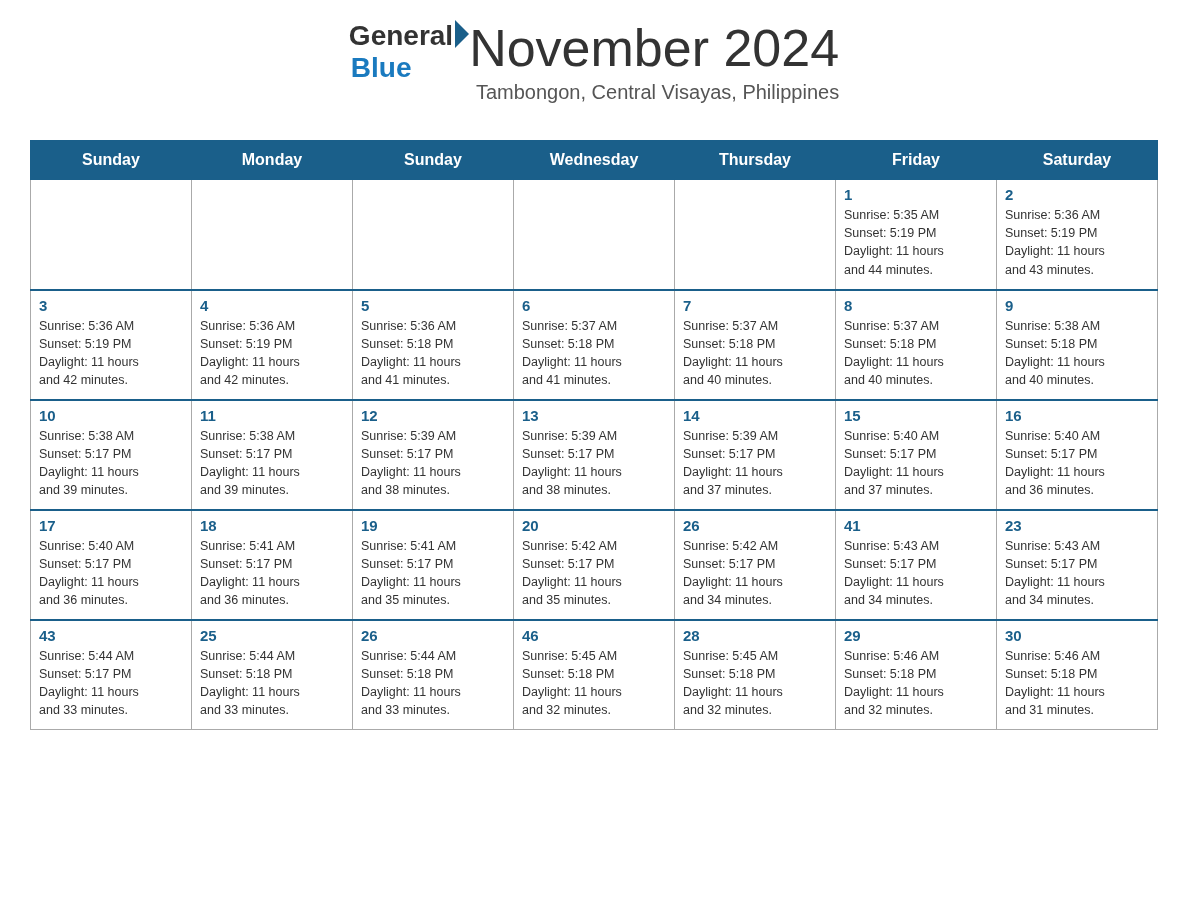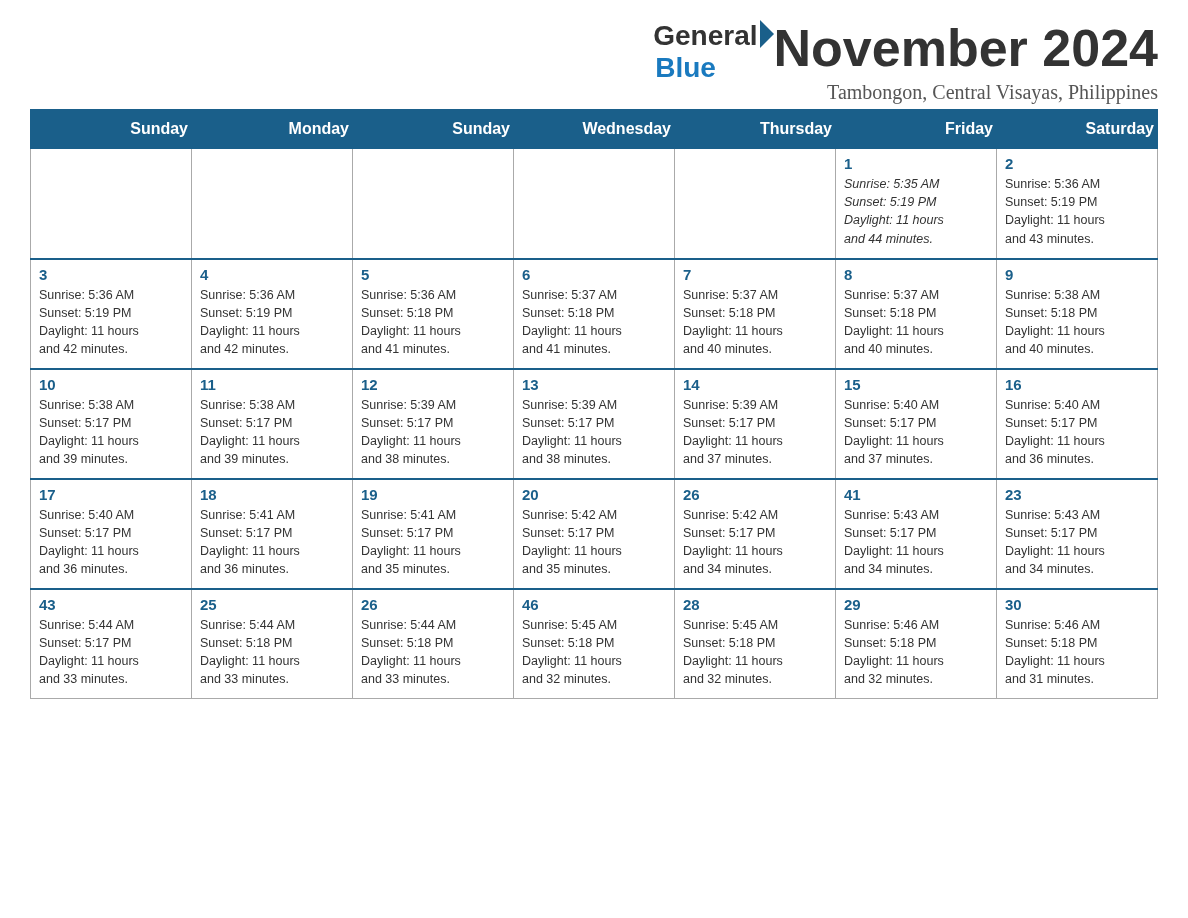--- a/index.html
+++ b/index.html
@@ -4,23 +4,23 @@
   <style>
     * { box-sizing: border-box; margin: 0; padding: 0; }
     body {
       font-family: Arial, sans-serif;
       background: #fff;
       padding: 20px 30px;
       color: #333;
     }
     .header {
       display: flex;
-      justify-content: flex-end;
+      justify-content: center;
       align-items: flex-start;
-      margin-bottom: 5px;
+      margin-bottom: 36px;
     }
     .logo {
       display: flex;
       flex-direction: column;
       align-items: flex-start;
     }
     .logo-top {
       display: flex;
       align-items: center;
     }
@@ -42,40 +42,39 @@
       font-size: 28px;
       font-weight: bold;
       color: #1a7abf;
       margin-left: 4px;
     }
     .header-right {
       text-align: right;
     }
     .month-title {
       font-size: 52px;
-      font-weight: bold;
+      font-weight: normal;
       color: #333;
       line-height: 1.1;
     }
     .location {
       font-size: 20px;
       color: #555;
       margin-top: 4px;
-      font-family: Liberation Serif, serif;
     }
     .calendar {
       width: 100%;
       border-collapse: collapse;
       border: 1px solid #aaa;
     }
     .calendar th {
       background-color: #1a5f8a;
       color: #fff;
       padding: 10px 3px;
-      text-align: right;
+      text-align: center;
       font-size: 16px;
       border: 1px solid #1a5f8a;
     }
     .calendar td {
       vertical-align: top;
       padding: 6px 8px;
       border: 1px solid #aaa;
       width: calc(100% / 7);
       min-height: 110px;
       height: 110px;
@@ -133,21 +132,21 @@
   </thead>
   <tbody id="calendar-body">
   <tr>
         <td class="empty-cell"></td>
         <td class="empty-cell"></td>
         <td class="empty-cell"></td>
         <td class="empty-cell"></td>
         <td class="empty-cell"></td>
         <td>
           <span class="day-number">1</span>
-          <div class="day-info" style="white-space: pre-line; font-style: italic;">Sunrise: 5:35 AM
+          <div class="day-info" style="white-space: pre-line;">Sunrise: 5:35 AM
 Sunset: 5:19 PM
 Daylight: 11 hours
 and 44 minutes.</div>
         </td>
         <td>
           <span class="day-number">2</span>
           <div class="day-info" style="white-space: pre-line;">Sunrise: 5:36 AM
 Sunset: 5:19 PM
 Daylight: 11 hours
 and 43 minutes.</div>

